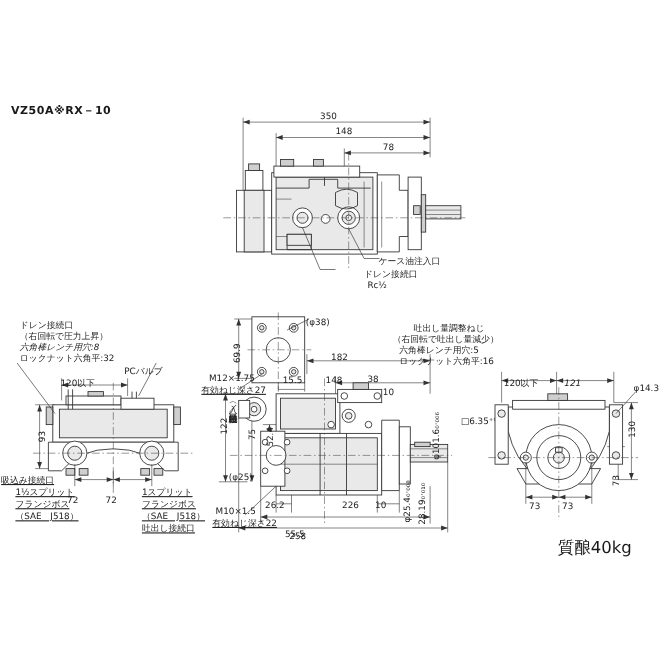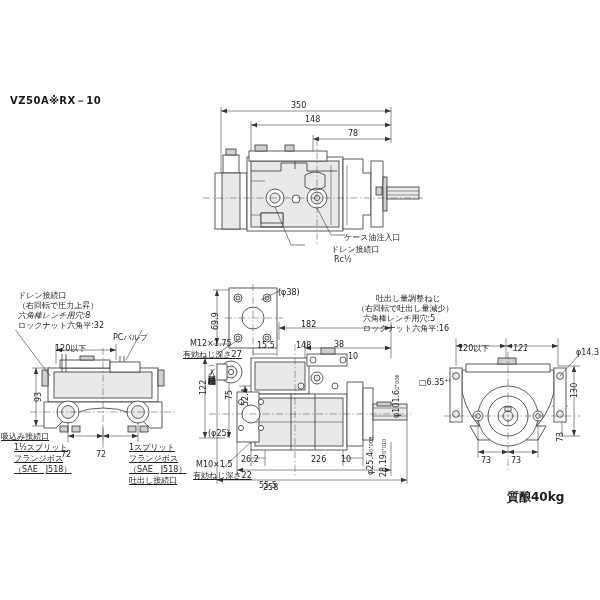--- a/index.html
+++ b/index.html
@@ -3,21 +3,21 @@
 <meta charset="utf-8">
 <style>
   html,body{margin:0;padding:0;background:#ffffff;}
   body{width:600px;height:600px;position:relative;overflow:hidden;
        font-family:"DejaVu Sans","Liberation Sans",sans-serif;color:#1a1a1a;}
   .sheet{position:absolute;left:0;top:0;width:600px;height:600px;background:#fff;}
   .abs{position:absolute;}
   .txt{font-size:8px;line-height:10px;white-space:pre;color:#222;}
   .txt.u{text-decoration:underline;}
   .title{font-size:10px;font-weight:bold;letter-spacing:.5px;}
-  .mass{font-size:12px;font-weight:bold;}
+  .mass{font-size:15px;font-weight:normal;}
   .vtxt{font-size:8px;writing-mode:vertical-rl;text-orientation:mixed;white-space:nowrap;color:#222;}
   .rot{font-size:8px;white-space:nowrap;color:#222;transform:rotate(-90deg);transform-origin:left top;}
   svg{display:block;}
   .ln{stroke:#333;stroke-width:.8;fill:none;}
   .lnt{stroke:#333;stroke-width:.5;fill:none;}
   .ctr{stroke:#444;stroke-width:.5;fill:none;stroke-dasharray:7,2.5,1.4,2.5;}
   .fillg{fill:#e9e9e9;stroke:#333;stroke-width:.8;}
   .fillw{fill:#ffffff;stroke:#333;stroke-width:.8;}
   .filld{fill:#cfcfcf;stroke:#333;stroke-width:.8;}
   .lead{stroke:#333;stroke-width:.6;fill:none;}

